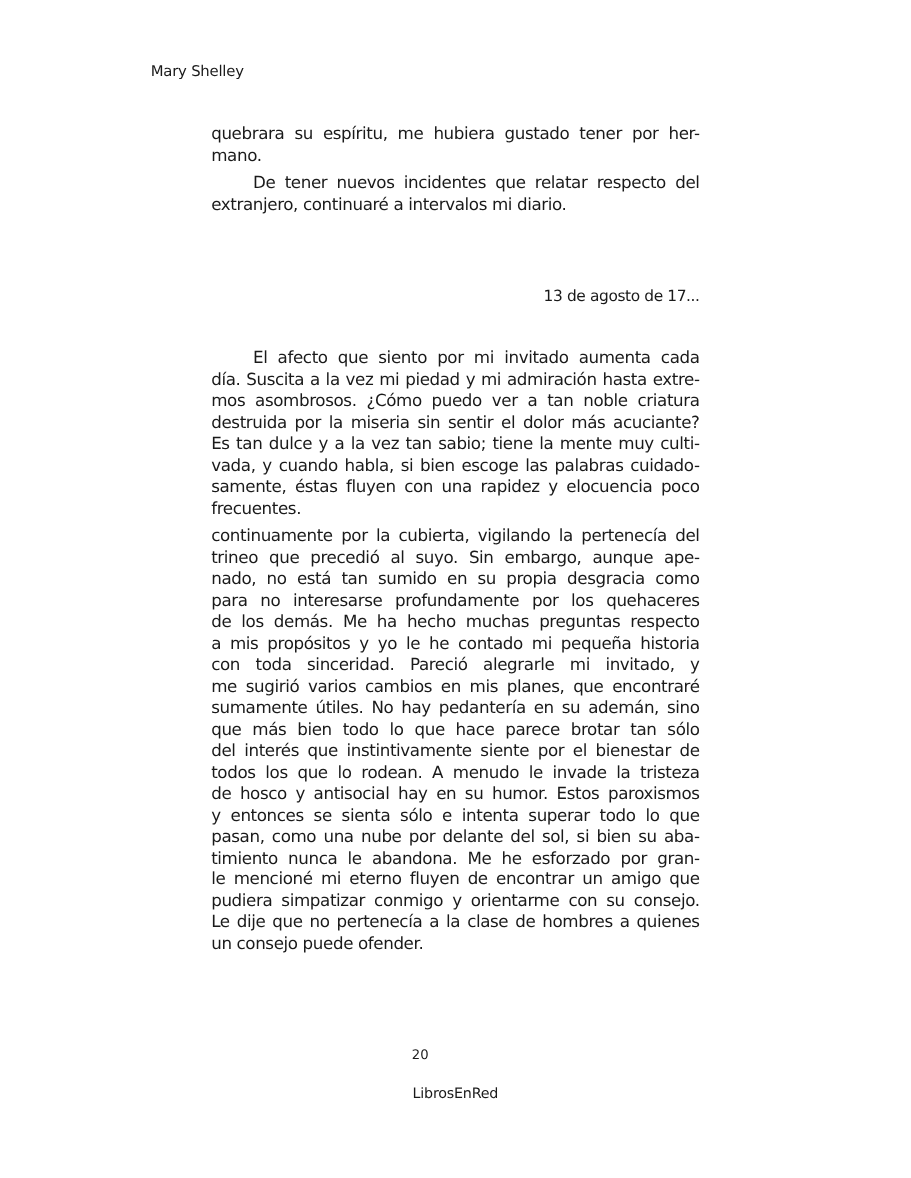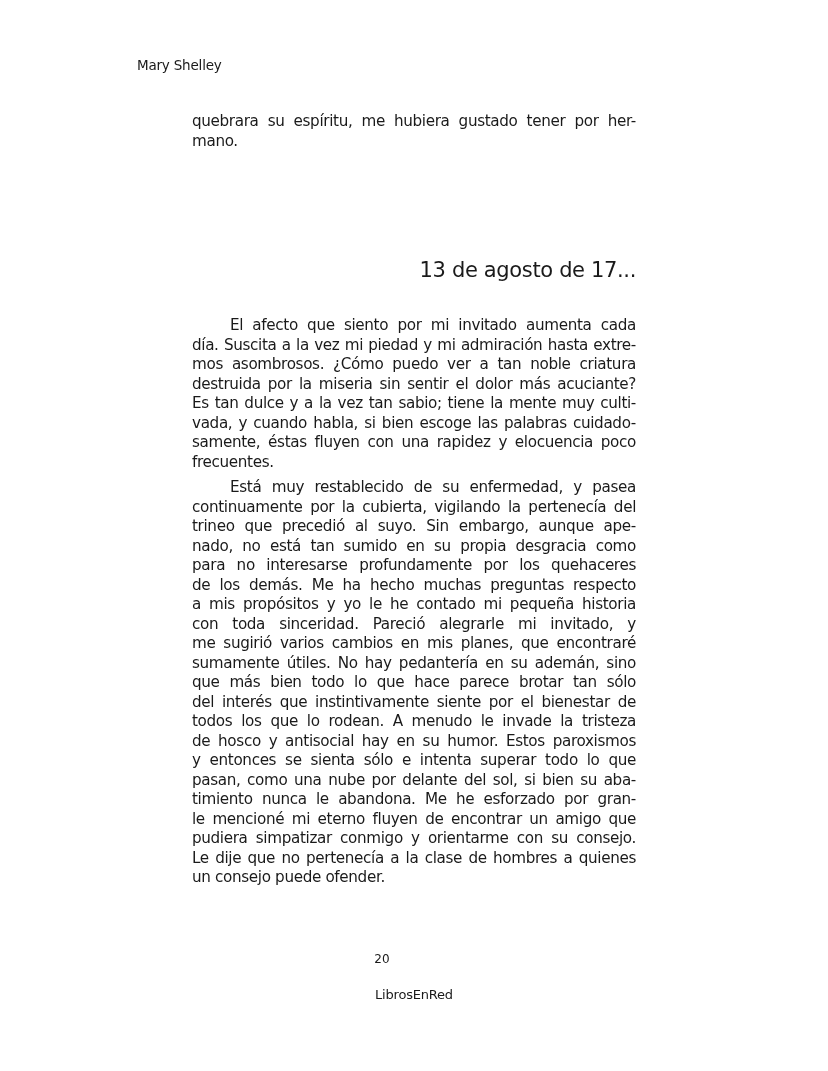--- a/index.html
+++ b/index.html
@@ -30,21 +30,21 @@
       font-size: 15.2px;
       line-height: 19.5px;
       letter-spacing: -0.35px;
     }
     .dateline {
       position: absolute;
       left: 192px;
       top: 261px;
       width: 444px;
       text-align: right;
-      font-size: 21px;
+      font-size: 14px;
       line-height: 19.5px;
       letter-spacing: -0.35px;
     }
     .entry {
       position: absolute;
       left: 192px;
       top: 316px;
       width: 444px;
       font-size: 15.2px;
       line-height: 19.5px;
@@ -82,37 +82,40 @@
 </head>
 <body>
 
 <div class="running-head">Mary Shelley</div>
 
 <div class="text-column">
   <div style="margin-bottom:6px;">
     <span class="line">quebrara su espíritu, me hubiera gustado tener por her-</span>
     <span class="line last">mano.</span>
   </div>
+  <div style="margin-bottom:6px;">
+    <span class="line indent">De tener nuevos incidentes que relatar respecto del</span>
+    <span class="line last">extranjero, continuaré a intervalos mi diario.</span>
+  </div>
 </div>
 
 <div class="dateline">13 de agosto de 17...</div>
 
 <div class="entry">
   <div style="margin-bottom:6px;">
     <span class="line indent">El afecto que siento por mi invitado aumenta cada</span>
     <span class="line">día. Suscita a la vez mi piedad y mi admiración hasta extre-</span>
     <span class="line">mos asombrosos. ¿Cómo puedo ver a tan noble criatura</span>
     <span class="line">destruida por la miseria sin sentir el dolor más acuciante?</span>
     <span class="line">Es tan dulce y a la vez tan sabio; tiene la mente muy culti-</span>
     <span class="line">vada, y cuando habla, si bien escoge las palabras cuidado-</span>
     <span class="line">samente, éstas fluyen con una rapidez y elocuencia poco</span>
     <span class="line last">frecuentes.</span>
   </div>
   <div style="margin-bottom:6px;">
-    <span class="line indent">Está muy restablecido de su enfermedad, y pasea</span>
     <span class="line">continuamente por la cubierta, vigilando la pertenecía del</span>
     <span class="line">trineo que precedió al suyo. Sin embargo, aunque ape-</span>
     <span class="line">nado, no está tan sumido en su propia desgracia como</span>
     <span class="line">para no interesarse profundamente por los quehaceres</span>
     <span class="line">de los demás. Me ha hecho muchas preguntas respecto</span>
     <span class="line">a mis propósitos y yo le he contado mi pequeña historia</span>
     <span class="line">con toda sinceridad. Pareció alegrarle mi invitado, y</span>
     <span class="line">me sugirió varios cambios en mis planes, que encontraré</span>
     <span class="line">sumamente útiles. No hay pedantería en su ademán, sino</span>
     <span class="line">que más bien todo lo que hace parece brotar tan sólo</span>

